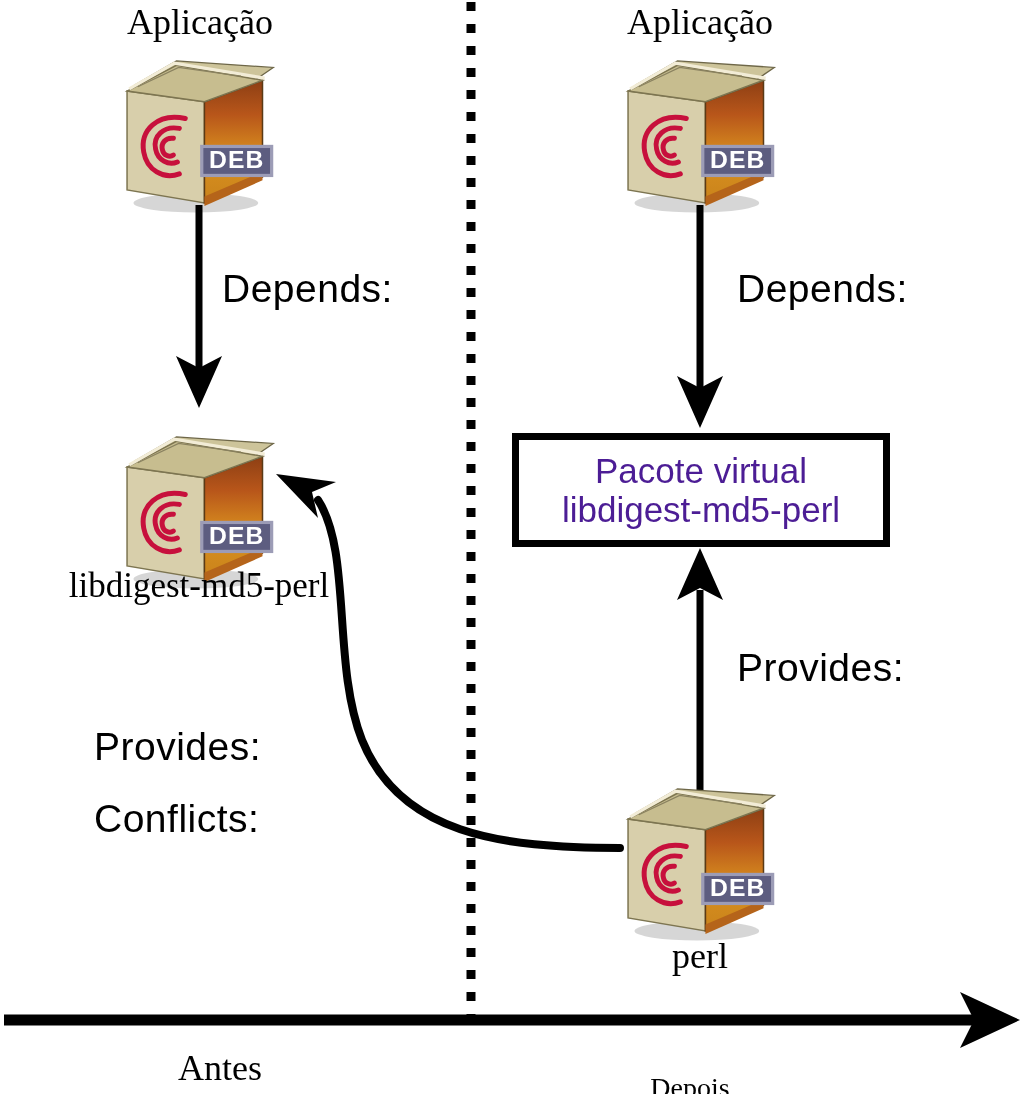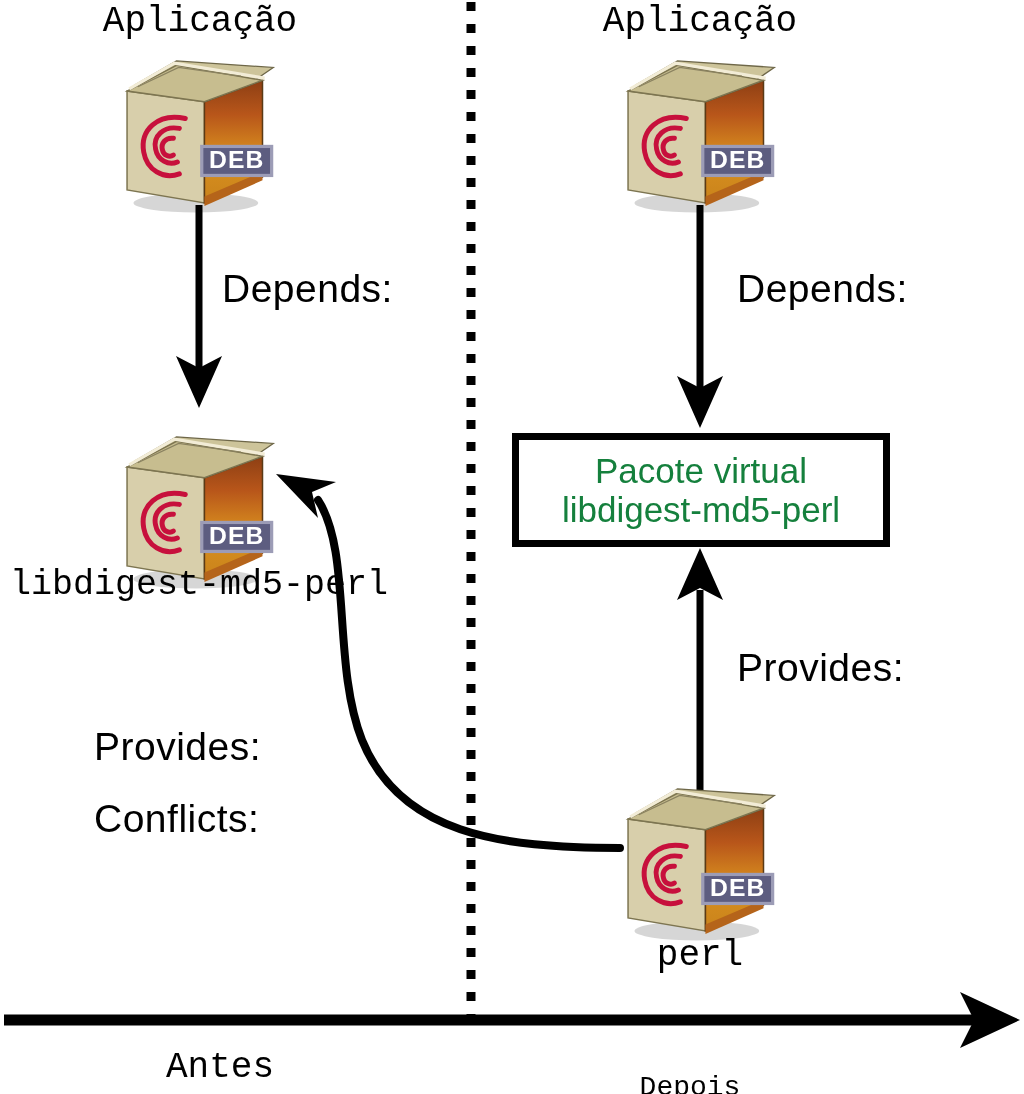--- a/index.html
+++ b/index.html
@@ -25,21 +25,21 @@
     height: 1094px;
     pointer-events: none;
   }
   .lbl {
     position: absolute;
     white-space: pre;
     color: #000000;
     line-height: 1;
   }
   .sans-lbl {
-    font-family: Liberation Mono, monospace;
+    font-family: Liberation Serif, serif;
     font-size: 36px;
     text-align: center;
   }
   .mono-lbl {
     font-family: Liberation Sans, sans-serif;
     font-size: 39px;
     letter-spacing: 0.5px;
   }
   .vbox {
     position: absolute;
@@ -47,21 +47,21 @@
     border: 7px solid #000000;
     background: #ffffff;
     display: flex;
     flex-direction: column;
     align-items: center;
     justify-content: center;
   }
   .vbox .vline {
     font-family: "Liberation Sans", sans-serif;
     font-size: 35px;
-    color: #15803d;
+    color: #4c1d95;
     line-height: 1.12;
     white-space: pre;
   }
 </style>
 </head>
 <body>
 
 <div id="canvas">
 
   <svg class="layer" viewBox="0 0 1024 1094">

